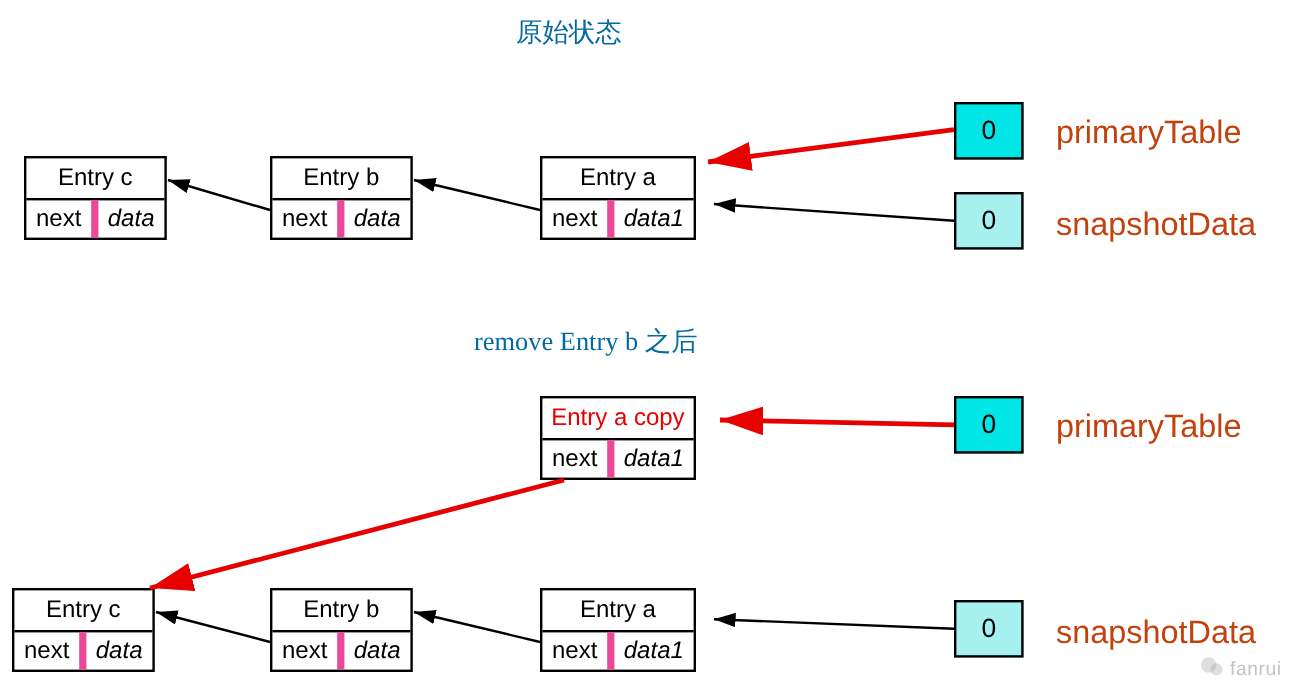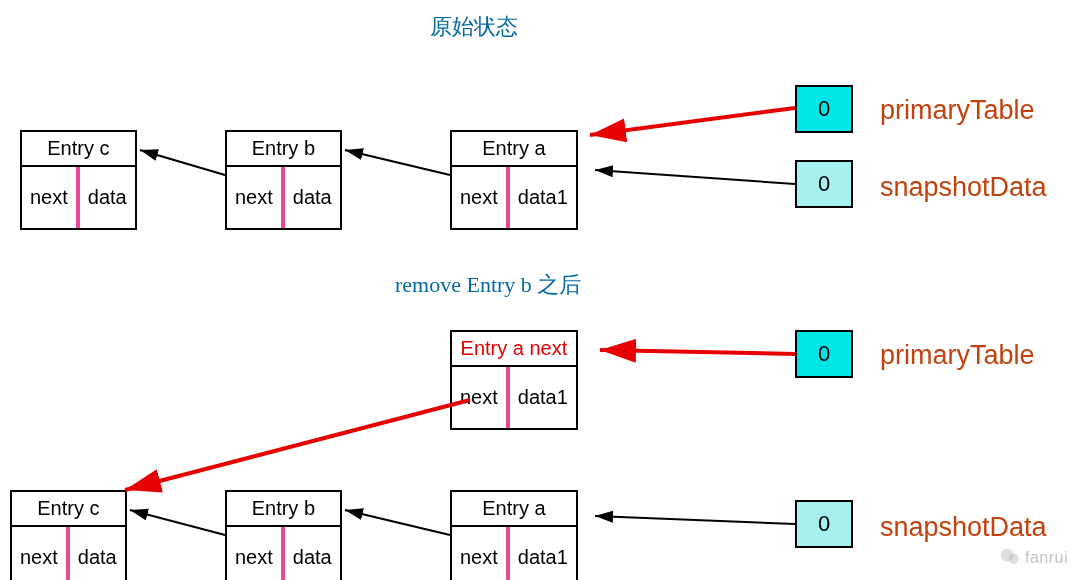--- a/index.html
+++ b/index.html
@@ -27,26 +27,27 @@
   .entry .name {
     padding: 5px 2px;
     text-align: center;
     font-size: 20px;
   }
   .entry .fields {
     display: flex;
     border-top: 2px solid #000;
   }
   .entry .fields .cell {
-    padding: 19px 8px;
+    padding: 4px 8px;
     text-align: center;
     font-size: 20px;
   }
   .entry .fields .cell + .cell {
-    border-left: 4px solid #ec4899;
+    border-left: 6px solid #ec4899;
+    font-style: italic;
   }
   .redtext { color: #e60000; }
   .bucket {
     position: absolute;
     width: 58px;
     height: 48px;
     border: 2px solid #000;
     text-align: center;
     line-height: 44px;
     font-size: 22px;
@@ -109,21 +110,21 @@
 
 <div class="bucket" style="left: 795px; top: 85px; background: rgb(0, 229, 229);">0</div>
 <div class="label" style="left:880px; top:95px;">primaryTable</div>
 
 <div class="bucket" style="left: 795px; top: 160px; background: rgb(166, 240, 240);">0</div>
 <div class="label" style="left:880px; top:172px;">snapshotData</div>
 
 <div class="title" style="left:395px; top:270px;font-family:Liberation Serif, serif;">remove Entry b 之后</div>
 
 <div class="entry" style="left:450px; top:330px;">
-  <div class="name redtext">Entry a next</div>
+  <div class="name redtext">Entry a copy</div>
   <div class="fields">
     <div class="cell">next</div>
     <div class="cell">data1</div>
   </div>
 </div>
 
 <div class="entry" style="left:10px; top:490px;">
   <div class="name">Entry c</div>
   <div class="fields">
     <div class="cell">next</div>

